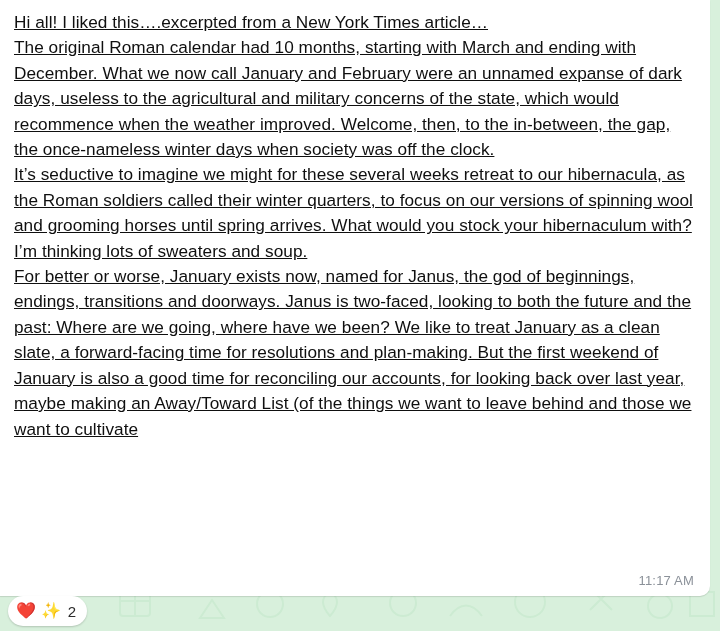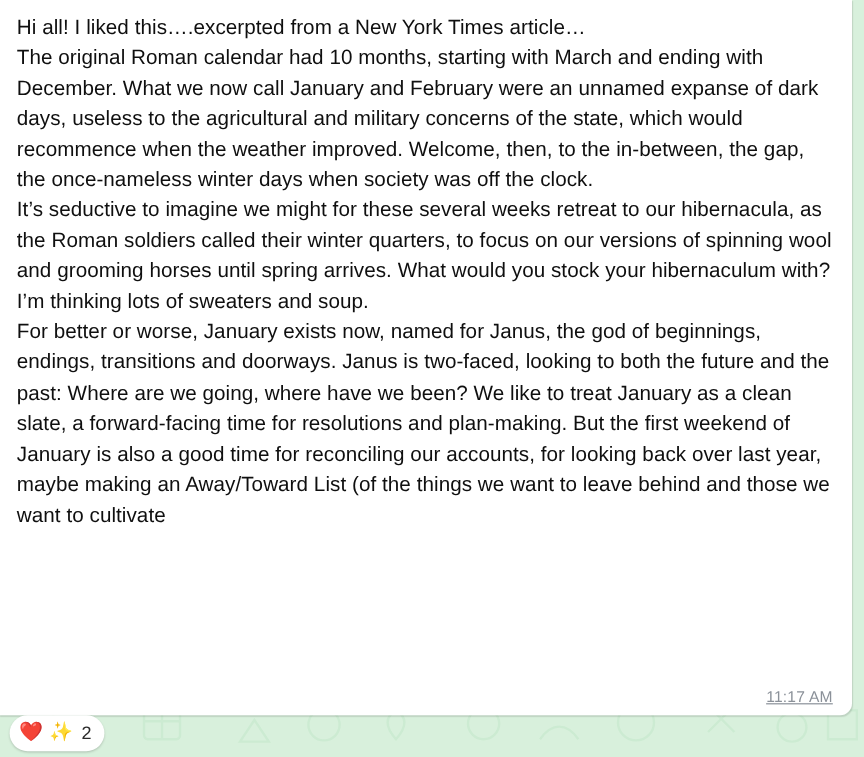--- a/index.html
+++ b/index.html
@@ -57,32 +57,32 @@
     align-items: center;
     justify-content: center;
     cursor: pointer;
   }
   #msg-body {
     font-size: 17.2px;
     line-height: 25.4px;
     color: #0f0f0f;
     letter-spacing: 0.05px;
     margin-top: 2px;
+    text-decoration: underline;
   }
   #msg-body p {
     margin: 0;
   }
   #timestamp {
     position: absolute;
     right: 16px;
     bottom: 8px;
     font-size: 13px;
     color: #8b9199;
     letter-spacing: 0.2px;
-    text-decoration: underline;
   }
   #reaction-pill {
     position: absolute;
     left: 8px;
     bottom: 5px;
     height: 30px;
     min-width: 76px;
     background: #ffffff;
     border-radius: 15px;
     display: flex;

